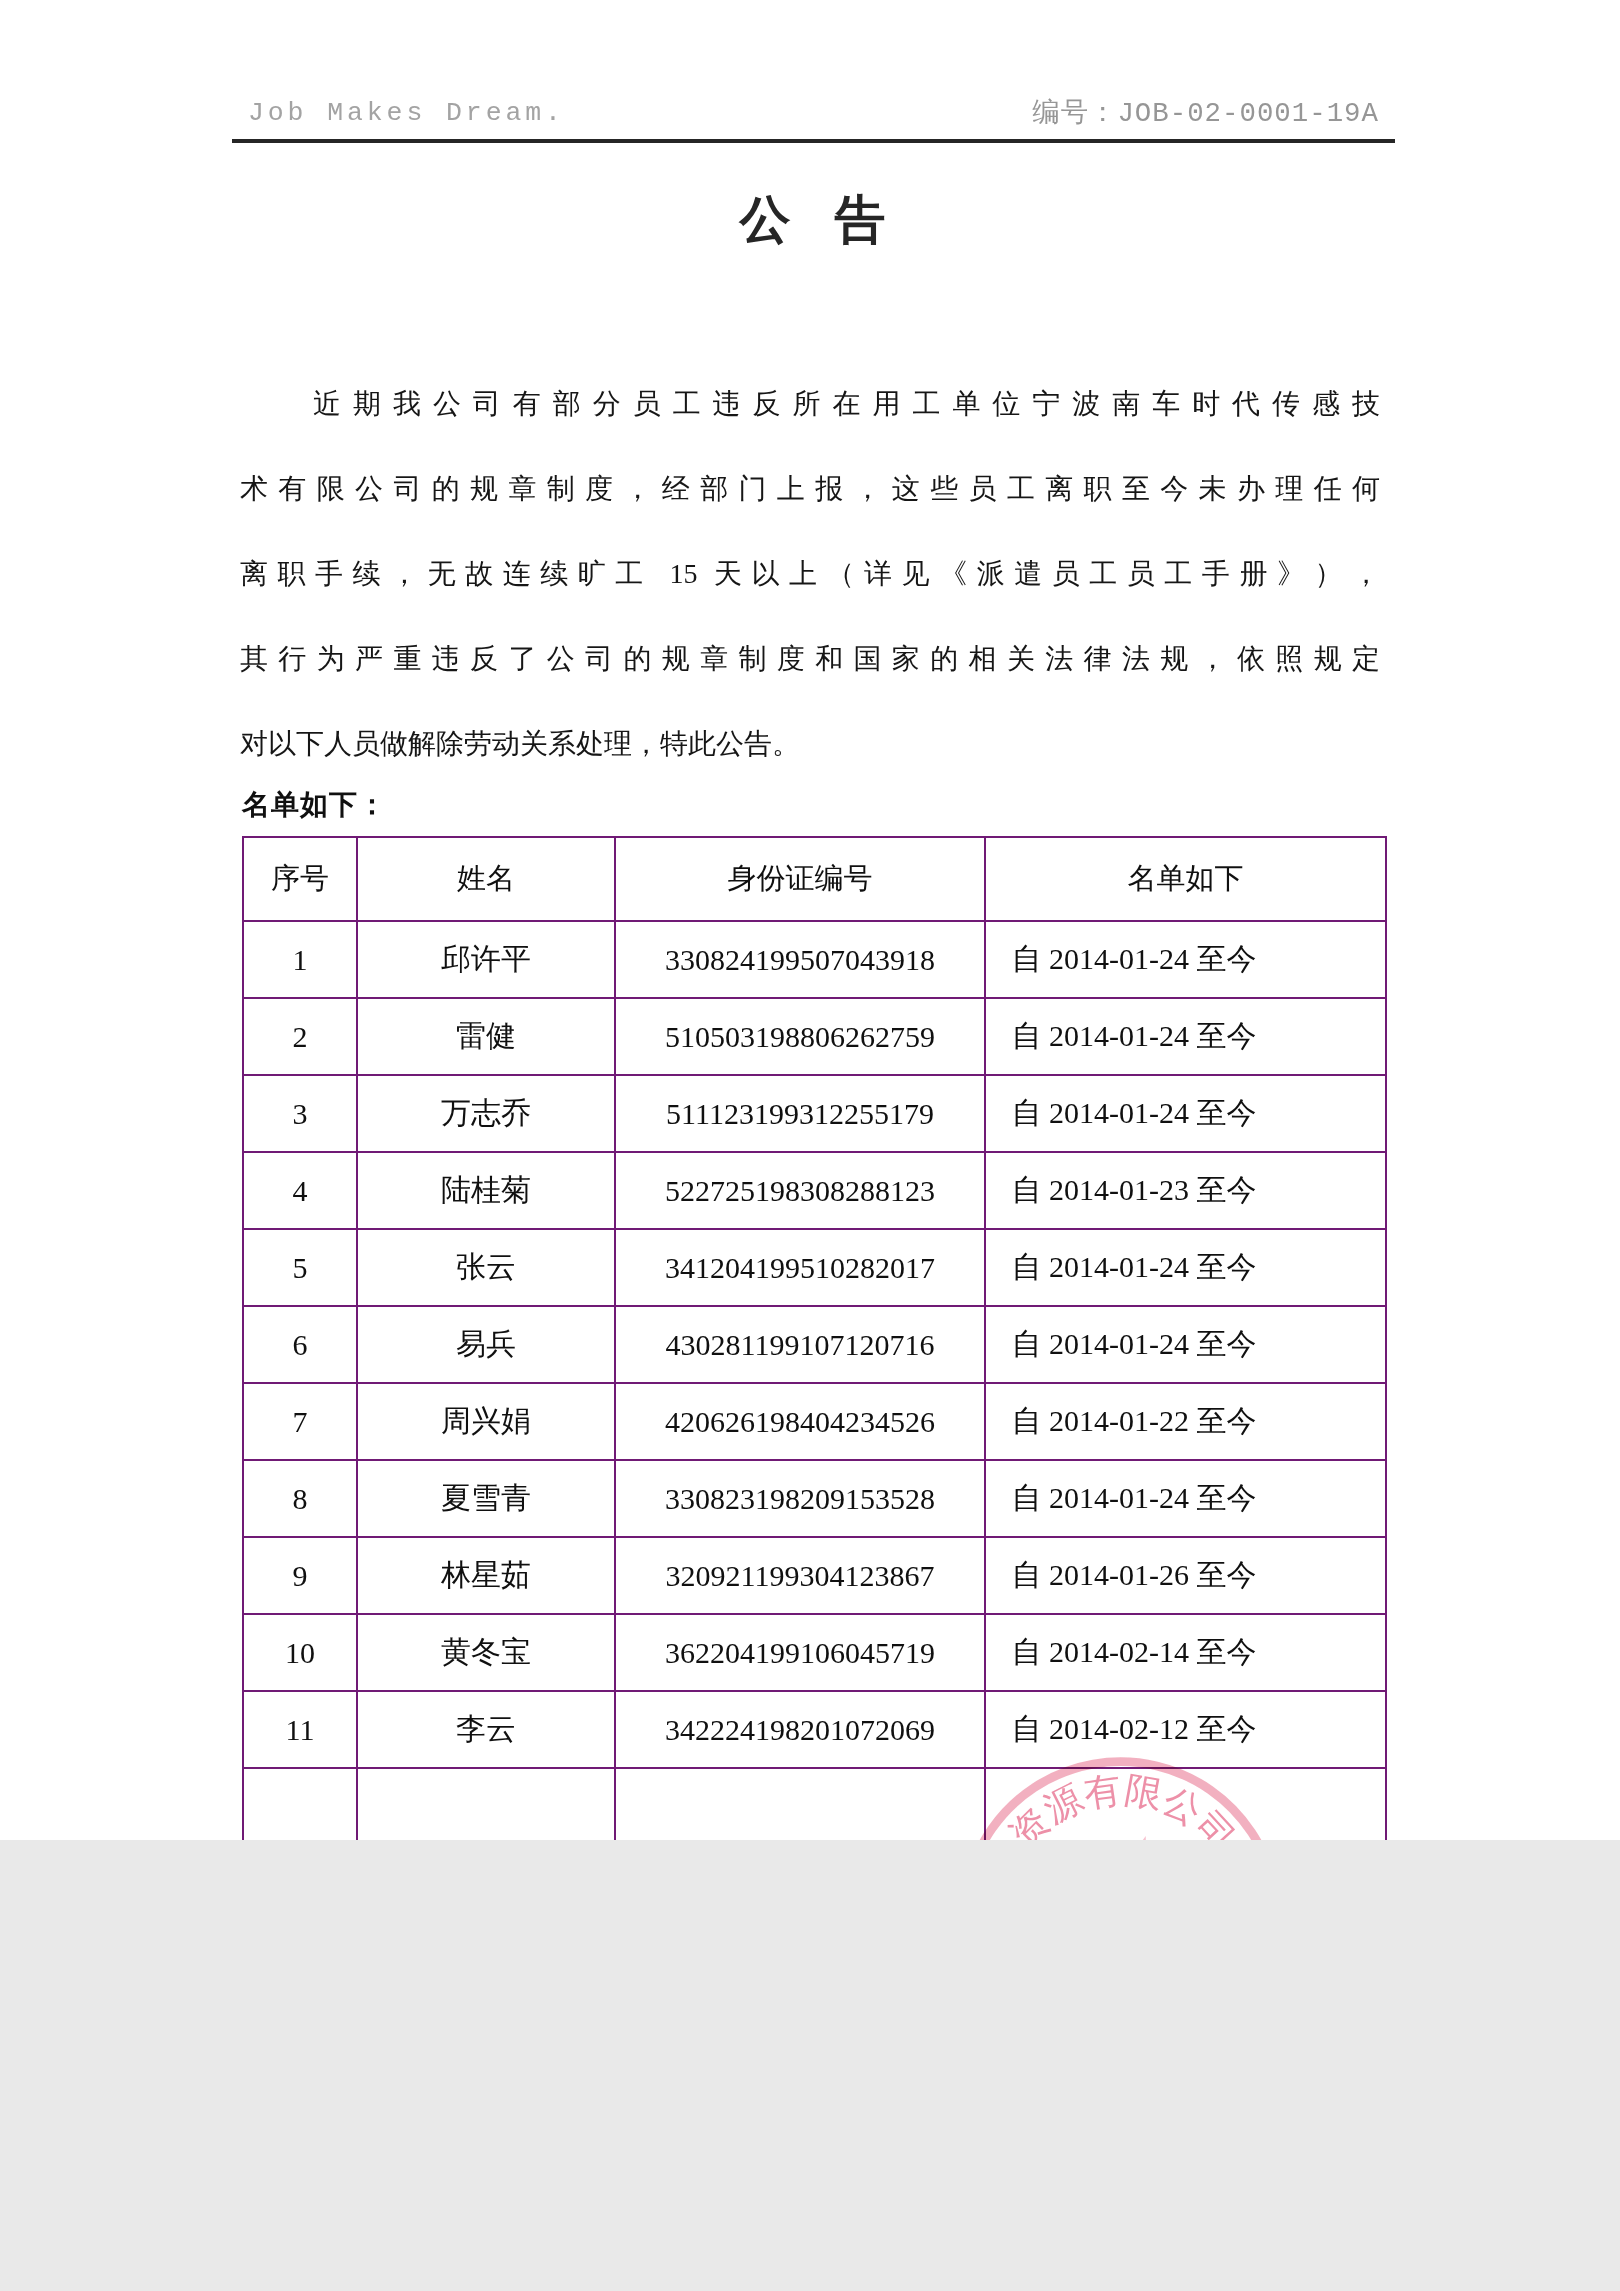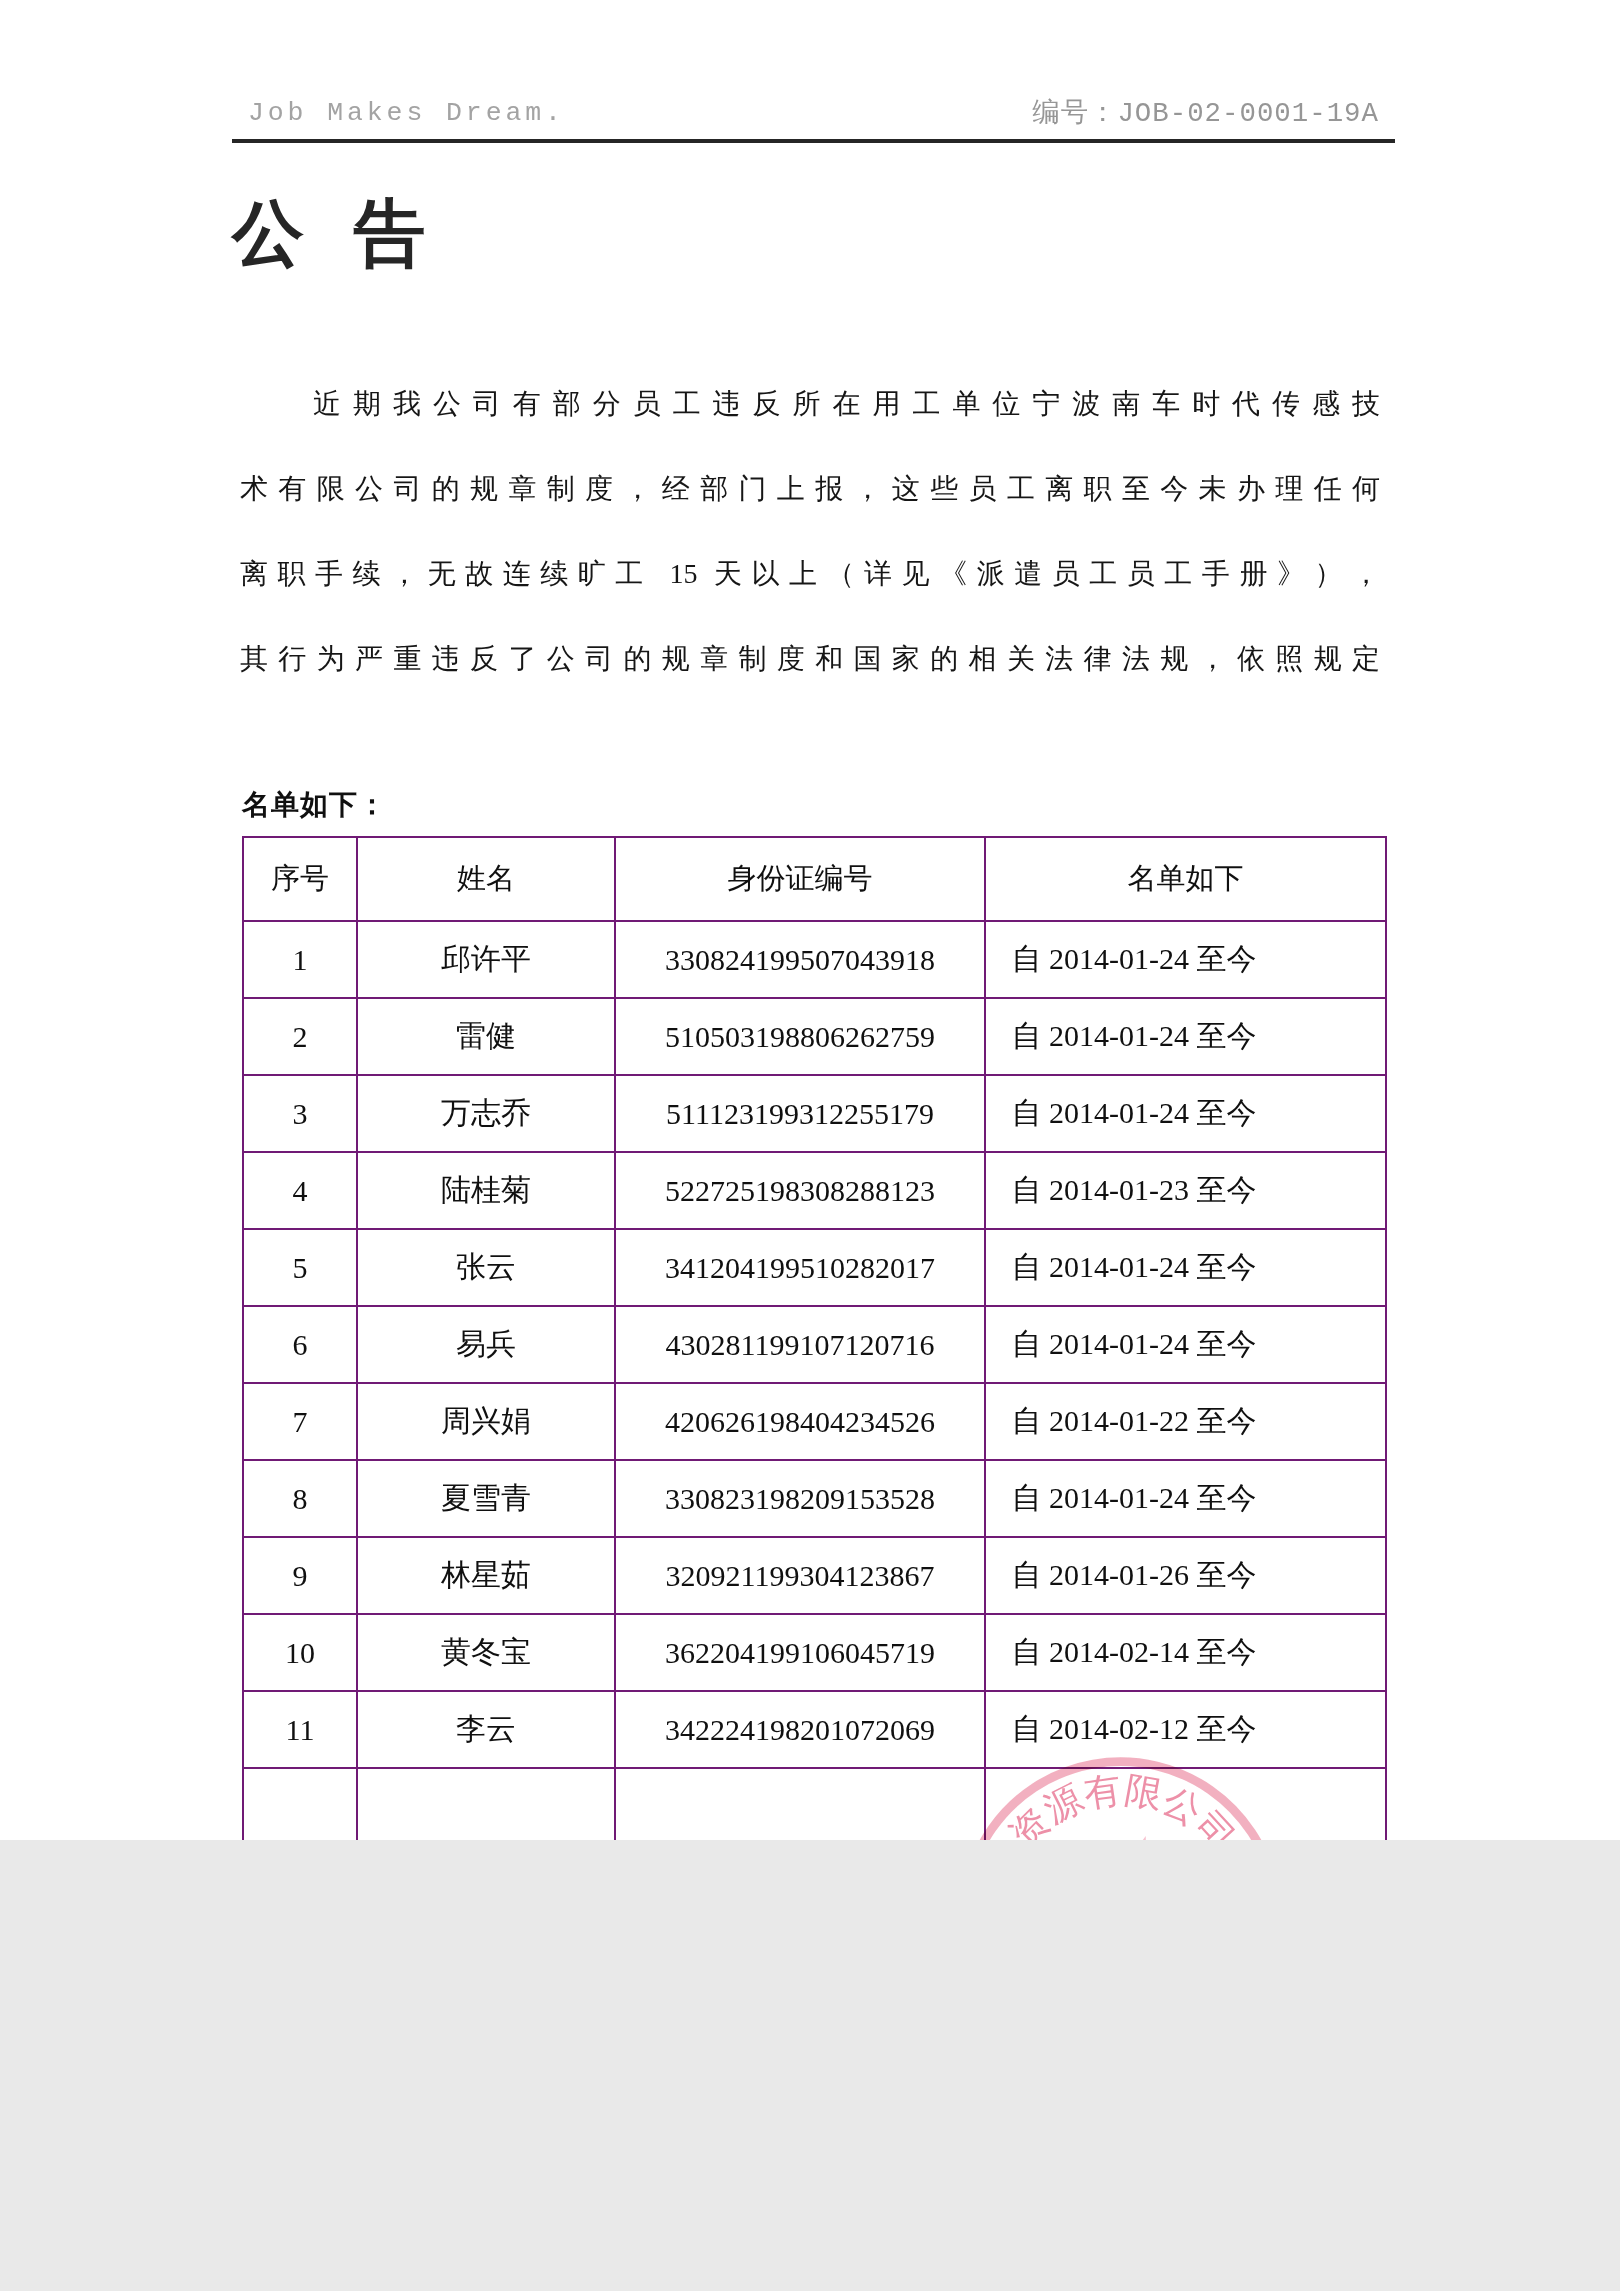--- a/index.html
+++ b/index.html
@@ -24,21 +24,22 @@
     font-family:"Liberation Mono","DejaVu Sans Mono",monospace;
   }
   .header-rule{
     position:absolute;left:232px;top:139px;width:1163px;height:3.9px;
     background:#262626;
   }
 
   
   .title{
     position:absolute;left:232px;top:186px;width:1163px;
-    font-size:72px;font-weight:bold;color:#262626;
+    text-align:center;
+    font-size:51px;font-weight:bold;color:#262626;
     word-spacing:27.4px;letter-spacing:2px;
   }
 
   
   .para{
     position:absolute;left:240px;top:361px;width:1140px;
     font-size:28px;line-height:85px;color:#161616;
   }
   .para .line{white-space:nowrap;}
   .para .fill{
@@ -101,20 +102,21 @@
   <div class="doc-no">编号：JOB-02-0001-19A</div>
   <div class="header-rule"></div>
 
   <div class="title">公 告</div>
 
   <div class="para">
     <div class="line fill indent">近期我公司有部分员工违反所在用工单位宁波南车时代传感技</div>
     <div class="line fill">术有限公司的规章制度，经部门上报，这些员工离职至今未办理任何</div>
     <div class="line fill">离职手续，无故连续旷工 15 天以上（详见《派遣员工员工手册》），</div>
     <div class="line fill">其行为严重违反了公司的规章制度和国家的相关法律法规，依照规定</div>
+    <div class="line">对以下人员做解除劳动关系处理，特此公告。</div>
   </div>
 
   <div class="list-label">名单如下：</div>
 
   <table class="roster">
     <colgroup>
       <col class="c0">
         <col class="c1">
         <col class="c2">
         <col class="c3">

